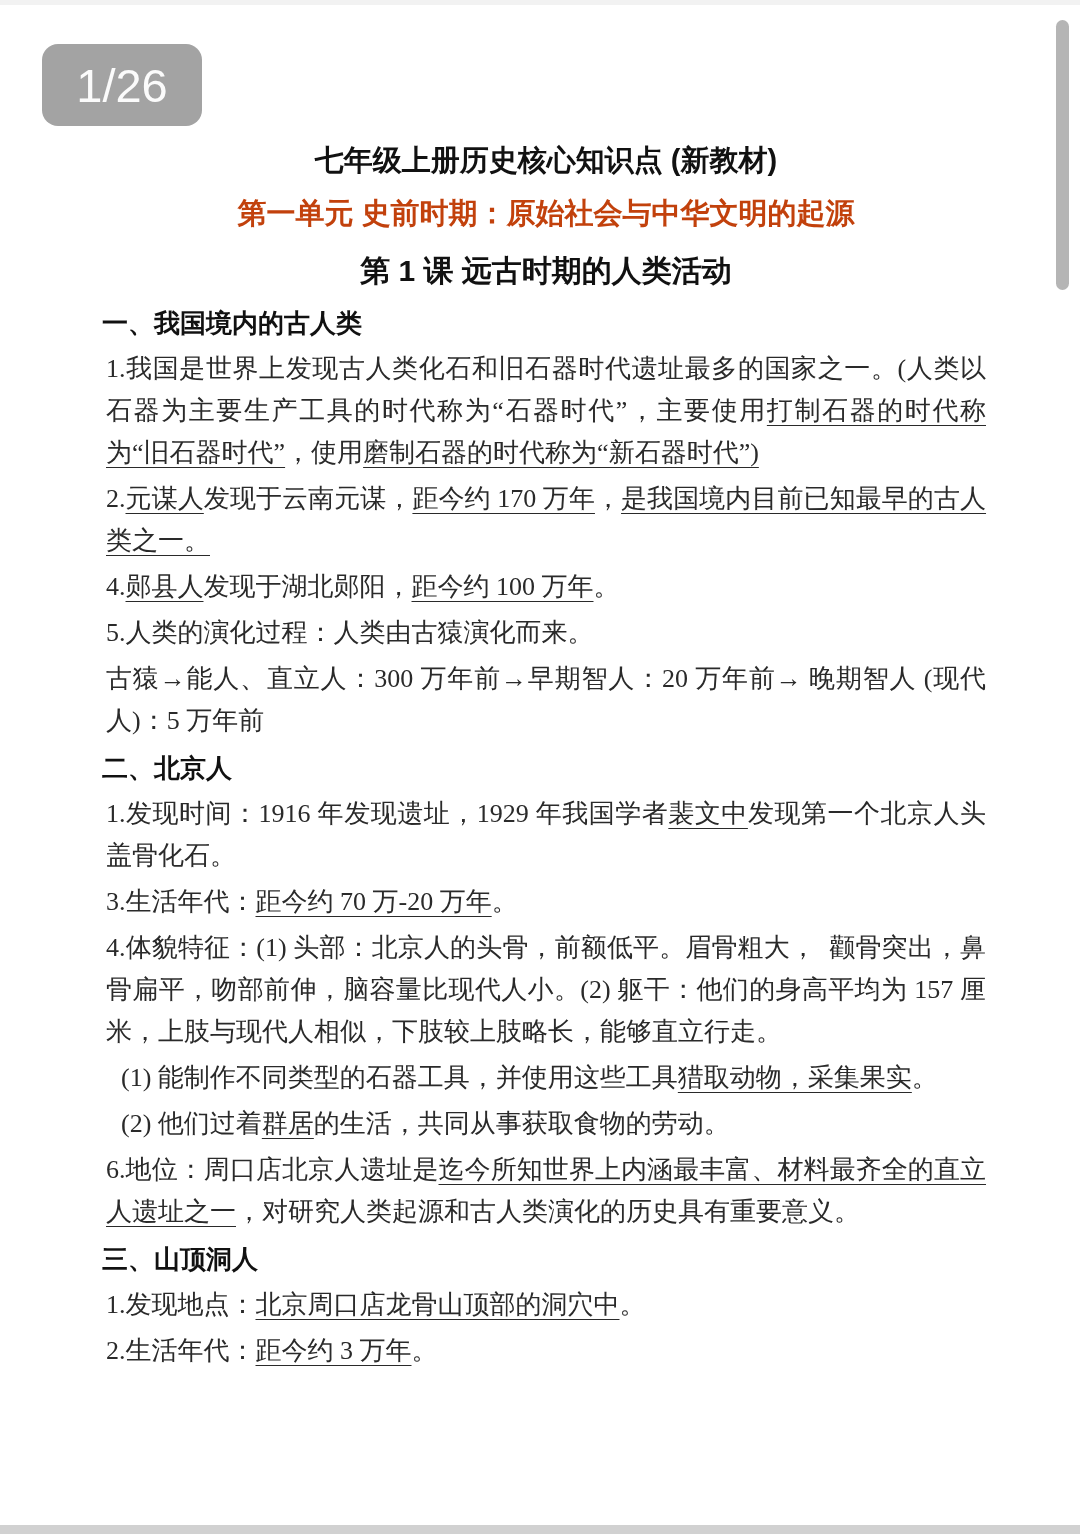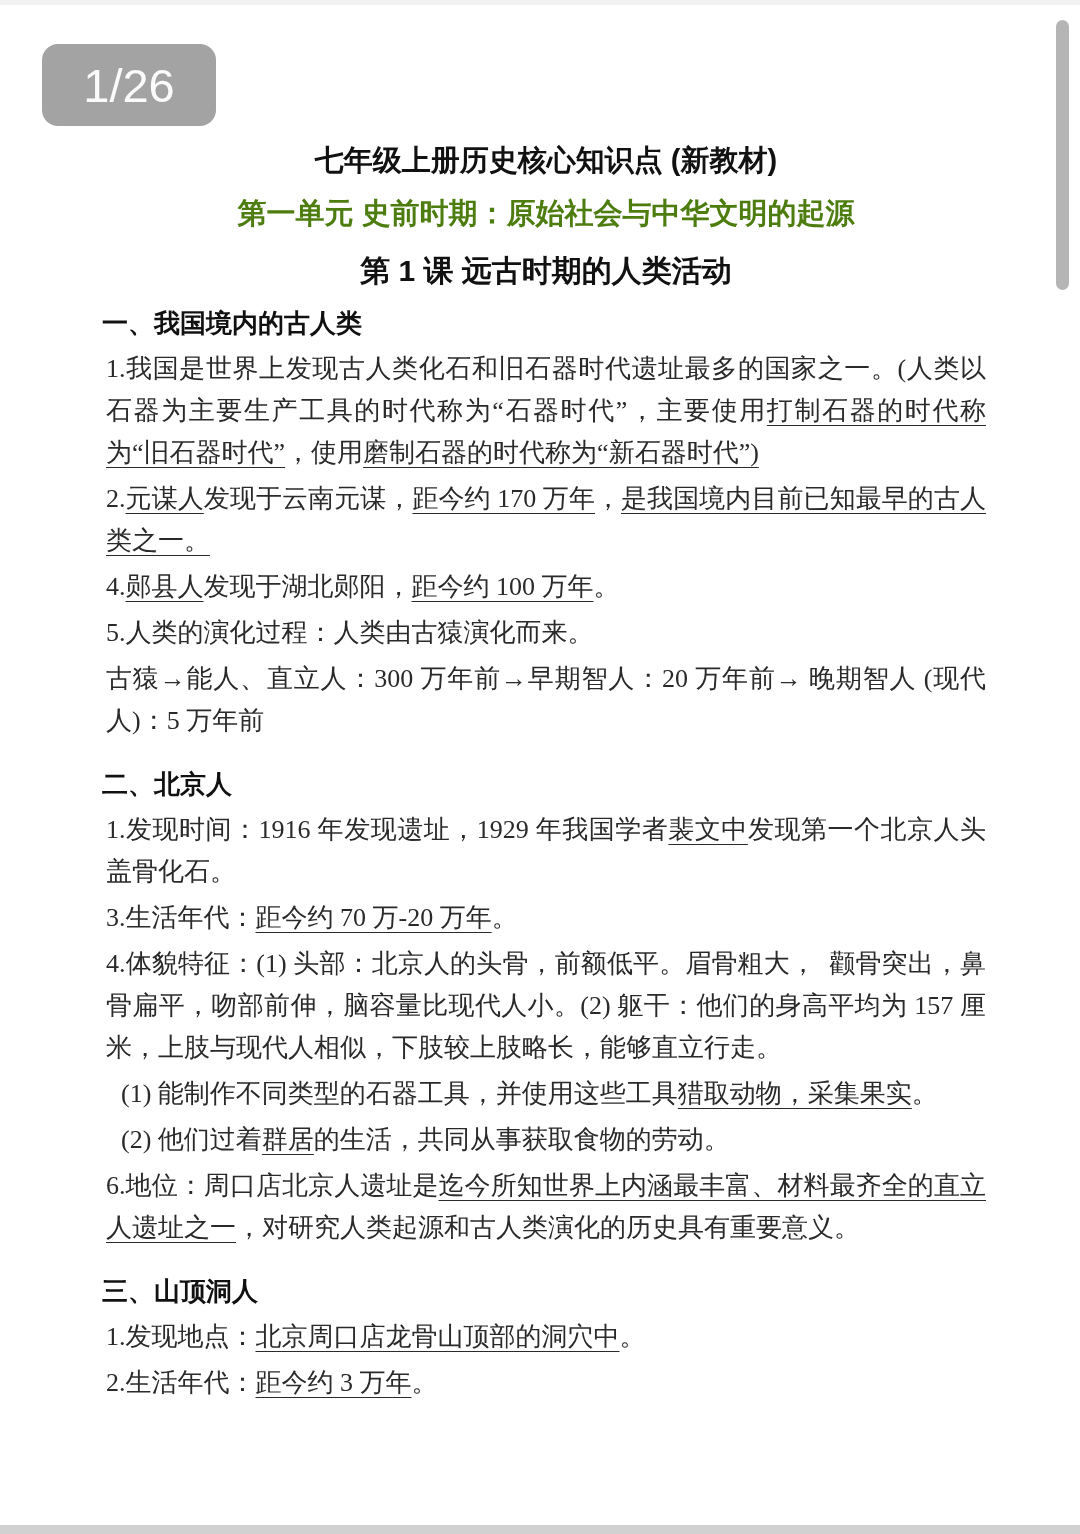--- a/index.html
+++ b/index.html
@@ -15,21 +15,21 @@
   .top-strip {
     position: absolute; top: 0; left: 0; right: 0;
     height: 5px; background: #f2f2f2;
   }
   .bottom-strip {
     position: absolute; bottom: 0; left: 0; right: 0;
     height: 9px; background: #d1d1d1;
   }
   .badge {
     position: absolute; left: 42px; top: 44px;
-    width: 174px; height: 82px;
+    width: 160px; height: 82px;
     border-radius: 16px;
     background: #a3a3a3;
     color: #fbfbfb;
     font-family: "Liberation Sans", sans-serif;
     font-size: 47px;
     display: flex; align-items: center; justify-content: center;
   }
   .scrollbar {
     position: absolute; right: 11px; top: 20px;
     width: 13px; height: 270px;
@@ -49,21 +49,21 @@
     line-height: 36px;
     color: #111111;
   }
   .doc-subtitle {
     margin-top: 17px;
     text-align: center;
     font-family: "Liberation Sans", sans-serif;
     font-weight: 700;
     font-size: 29px;
     line-height: 36px;
-    color: #4d7c0f;
+    color: #c2410c;
   }
   .doc-body {
     margin-top: 19px;
     font-size: 26px;
     line-height: 42px;
     text-align: justify;
   }
   .h-lesson {
     font-family: "Liberation Sans", sans-serif;
     font-weight: 700;
@@ -71,21 +71,21 @@
     line-height: 42px;
     margin-bottom: 10px;
     text-align: center;
     color: #111111;
   }
   .h-section {
     font-family: "Liberation Sans", sans-serif;
     font-weight: 700;
     font-size: 26px;
     line-height: 42px;
-    margin-top: 21px;
+    margin-top: 5px;
     text-align: left;
     color: #111111;
   }
   .h-lesson + .h-section { margin-top: 0; }
   .para { margin: 4px; }
   .indent { padding-left: 15px; }
   .run { white-space: pre-wrap; }
   .u {
     text-decoration: underline;
     text-underline-offset: 6px;

